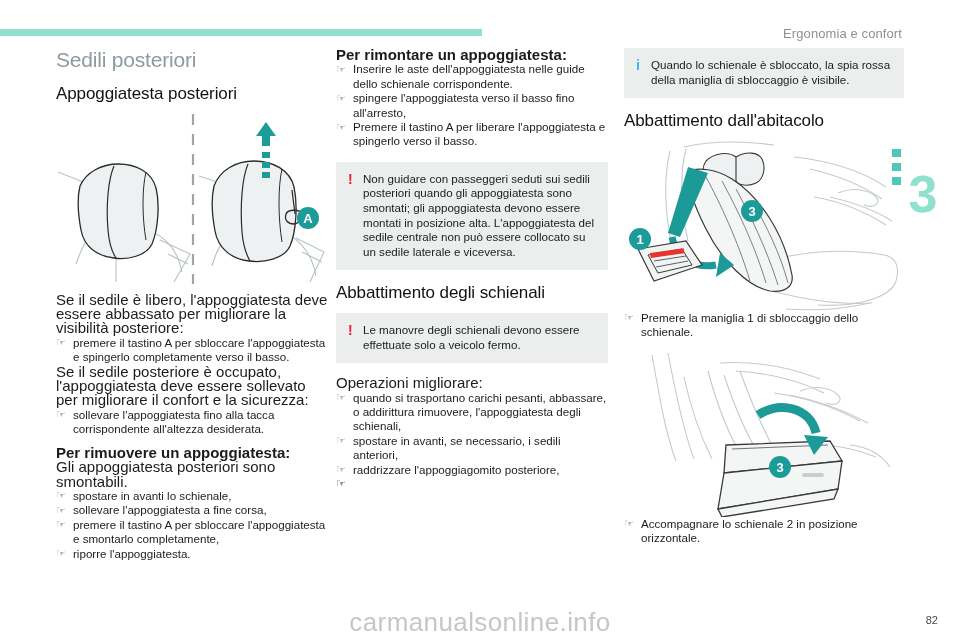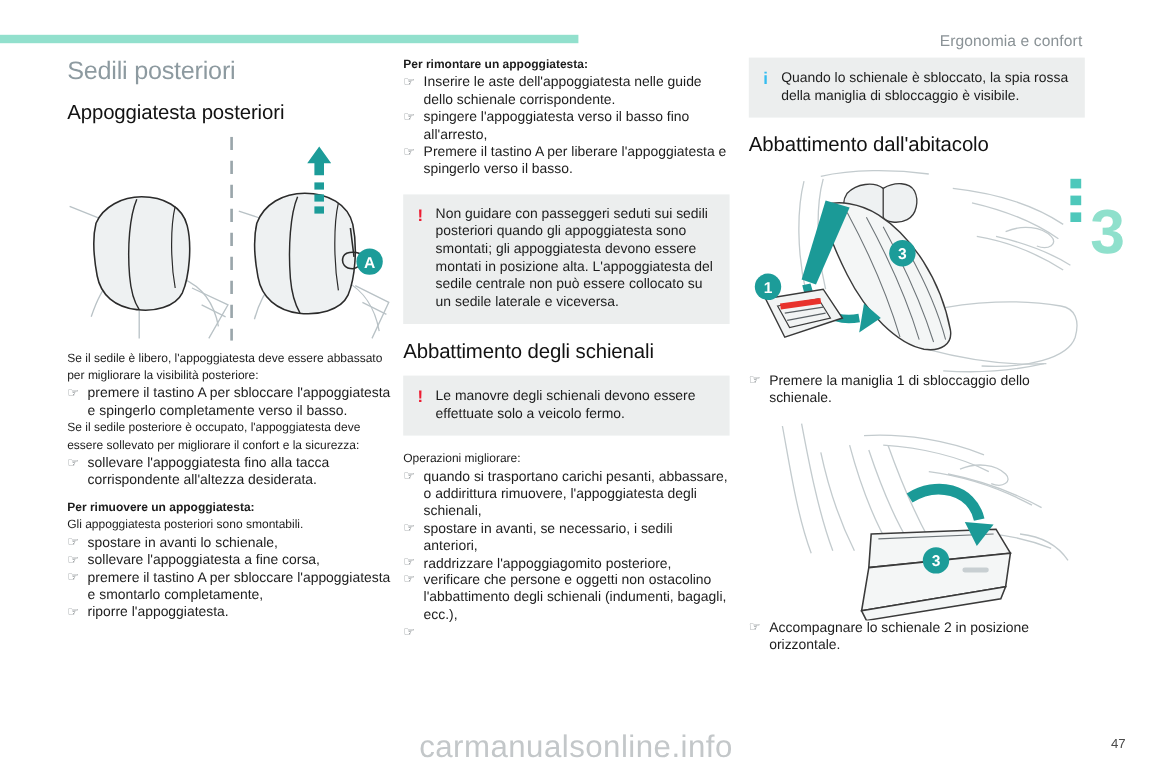--- a/index.html
+++ b/index.html
@@ -69,21 +69,21 @@
   }
   .h-main {
     font-size: 17px;
     font-weight: normal;
     color: #121212;
     margin: 0 0 10px 0;
     line-height: 1.15;
     letter-spacing: -0.1px;
   }
   p.body {
-    font-size: 10px;
+    font-size: 15px;
     line-height: 14.4px;
     margin: 0;
     color: #1c1c1c;
   }
   p.body.bold { font-weight: bold; }
   .gap-s { height: 9px; }
   .gap-m { height: 13px; }
 
   
   ul.hand-list {
@@ -281,21 +281,21 @@
     <span class="glyph warn">!</span>
     <span class="ctext">Le manovre degli schienali devono essere effettuate solo a veicolo fermo.</span>
   </div>
 
   <div class="gap-m"></div>
   <p class="body">Operazioni migliorare:</p>
   <ul class="hand-list">
     <li><span class="hand">☞</span><span>quando si trasportano carichi pesanti, abbassare, o addirittura rimuovere, l'appoggiatesta degli schienali,</span></li>
     <li><span class="hand">☞</span><span>spostare in avanti, se necessario, i sedili anteriori,</span></li>
     <li><span class="hand">☞</span><span>raddrizzare l'appoggiagomito posteriore,</span></li>
-    <li><span class="hand">☞</span><span>verificare che persone e oggetti non ostacolino l'abbattimento degli schienali (indumenti, bagagli, ecc.),</span></li>
+    <li><span class="hand">☞</span></li>
     <li><span class="hand">☞</span></li>
   </ul>
 </div>
 
 <div class="col col-3">
 
   <div class="callout">
     <span class="glyph info">i</span>
     <span class="ctext">Quando lo schienale è sbloccato, la spia rossa della maniglia di sbloccaggio è visibile.</span>
   </div>
@@ -418,14 +418,14 @@
         <text class="badge-txt" x="156" y="123" font-size="13">3</text>
       </g>
     </svg>
   </div>
 
   <ul class="hand-list">
     <li><span class="hand">☞</span><span>Accompagnare lo schienale 2 in posizione orizzontale.</span></li>
   </ul>
 </div>
 
-<div class="page-num">47</div>
+<div class="page-num">82</div>
 <div class="watermark">carmanualsonline.info</div>
 
 </body></html>

